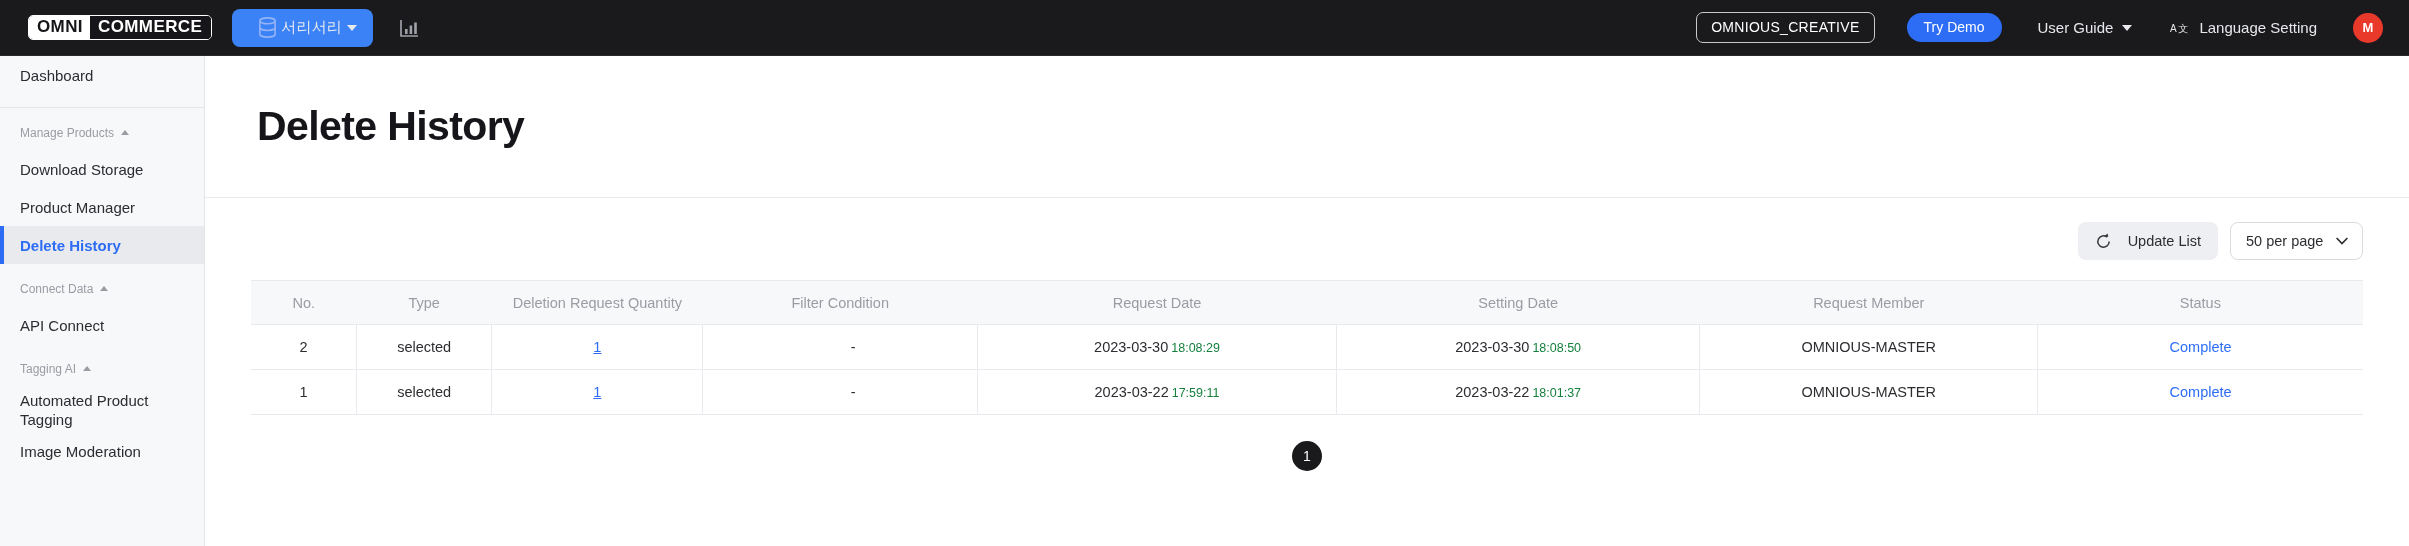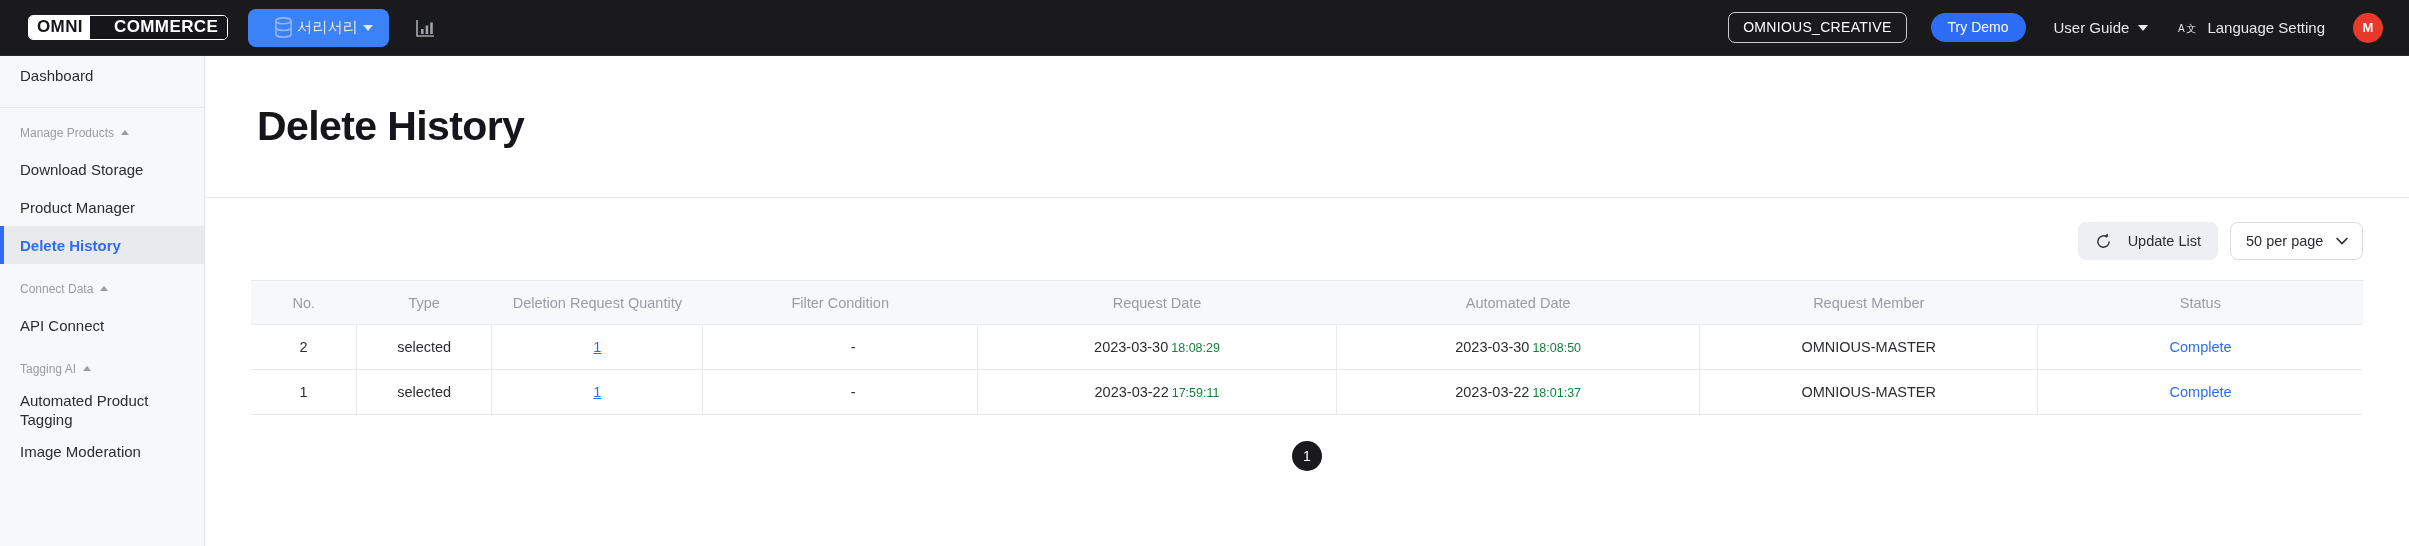--- a/index.html
+++ b/index.html
@@ -41,21 +41,21 @@
     letter-spacing: 0.4px;
     padding: 3px 7px 4px 8px;
     line-height: 18px;
   }
   .brand-commerce {
     background: #16161a;
     color: #ffffff;
     font-size: 17px;
     font-weight: 700;
     letter-spacing: 0.4px;
-    padding: 3px 9px 4px 24px;
+    padding: 3px 9px 4px 8px;
     line-height: 18px;
   }
 
   .workspace-pill {
     margin-left: 20px;
     display: flex;
     align-items: center;
     gap: 4px;
     height: 38px;
     padding: 0 16px 0 26px;
@@ -81,21 +81,21 @@
     margin-left: 22px;
     width: 28px; height: 28px;
     display: flex; align-items: center; justify-content: center;
     cursor: pointer;
   }
 
   .topbar-right {
     margin-left: auto;
     display: flex;
     align-items: center;
-    gap: 6px;
+    gap: 14px;
     padding-right: 26px;
   }
   .account-chip {
     border: 1px solid #c8c9cd;
     border-radius: 7px;
     color: #ffffff;
     font-size: 14px;
     letter-spacing: 0.3px;
     padding: 7px 14px 8px;
     line-height: 14px;
@@ -444,21 +444,21 @@
         <col style="width:16.0%">
         <col style="width:15.4%">
       </colgroup>
       <thead>
         <tr>
           <th>No.</th>
           <th>Type</th>
           <th>Deletion Request Quantity</th>
           <th>Filter Condition</th>
           <th>Request Date</th>
-          <th>Automated Date</th>
+          <th>Setting Date</th>
           <th>Request Member</th>
           <th>Status</th>
         </tr>
       </thead>
       <tbody>
         <tr>
           <td class="no-cell">2</td>
           <td>selected</td>
           <td>
             <span class="qty-link">1</span>

